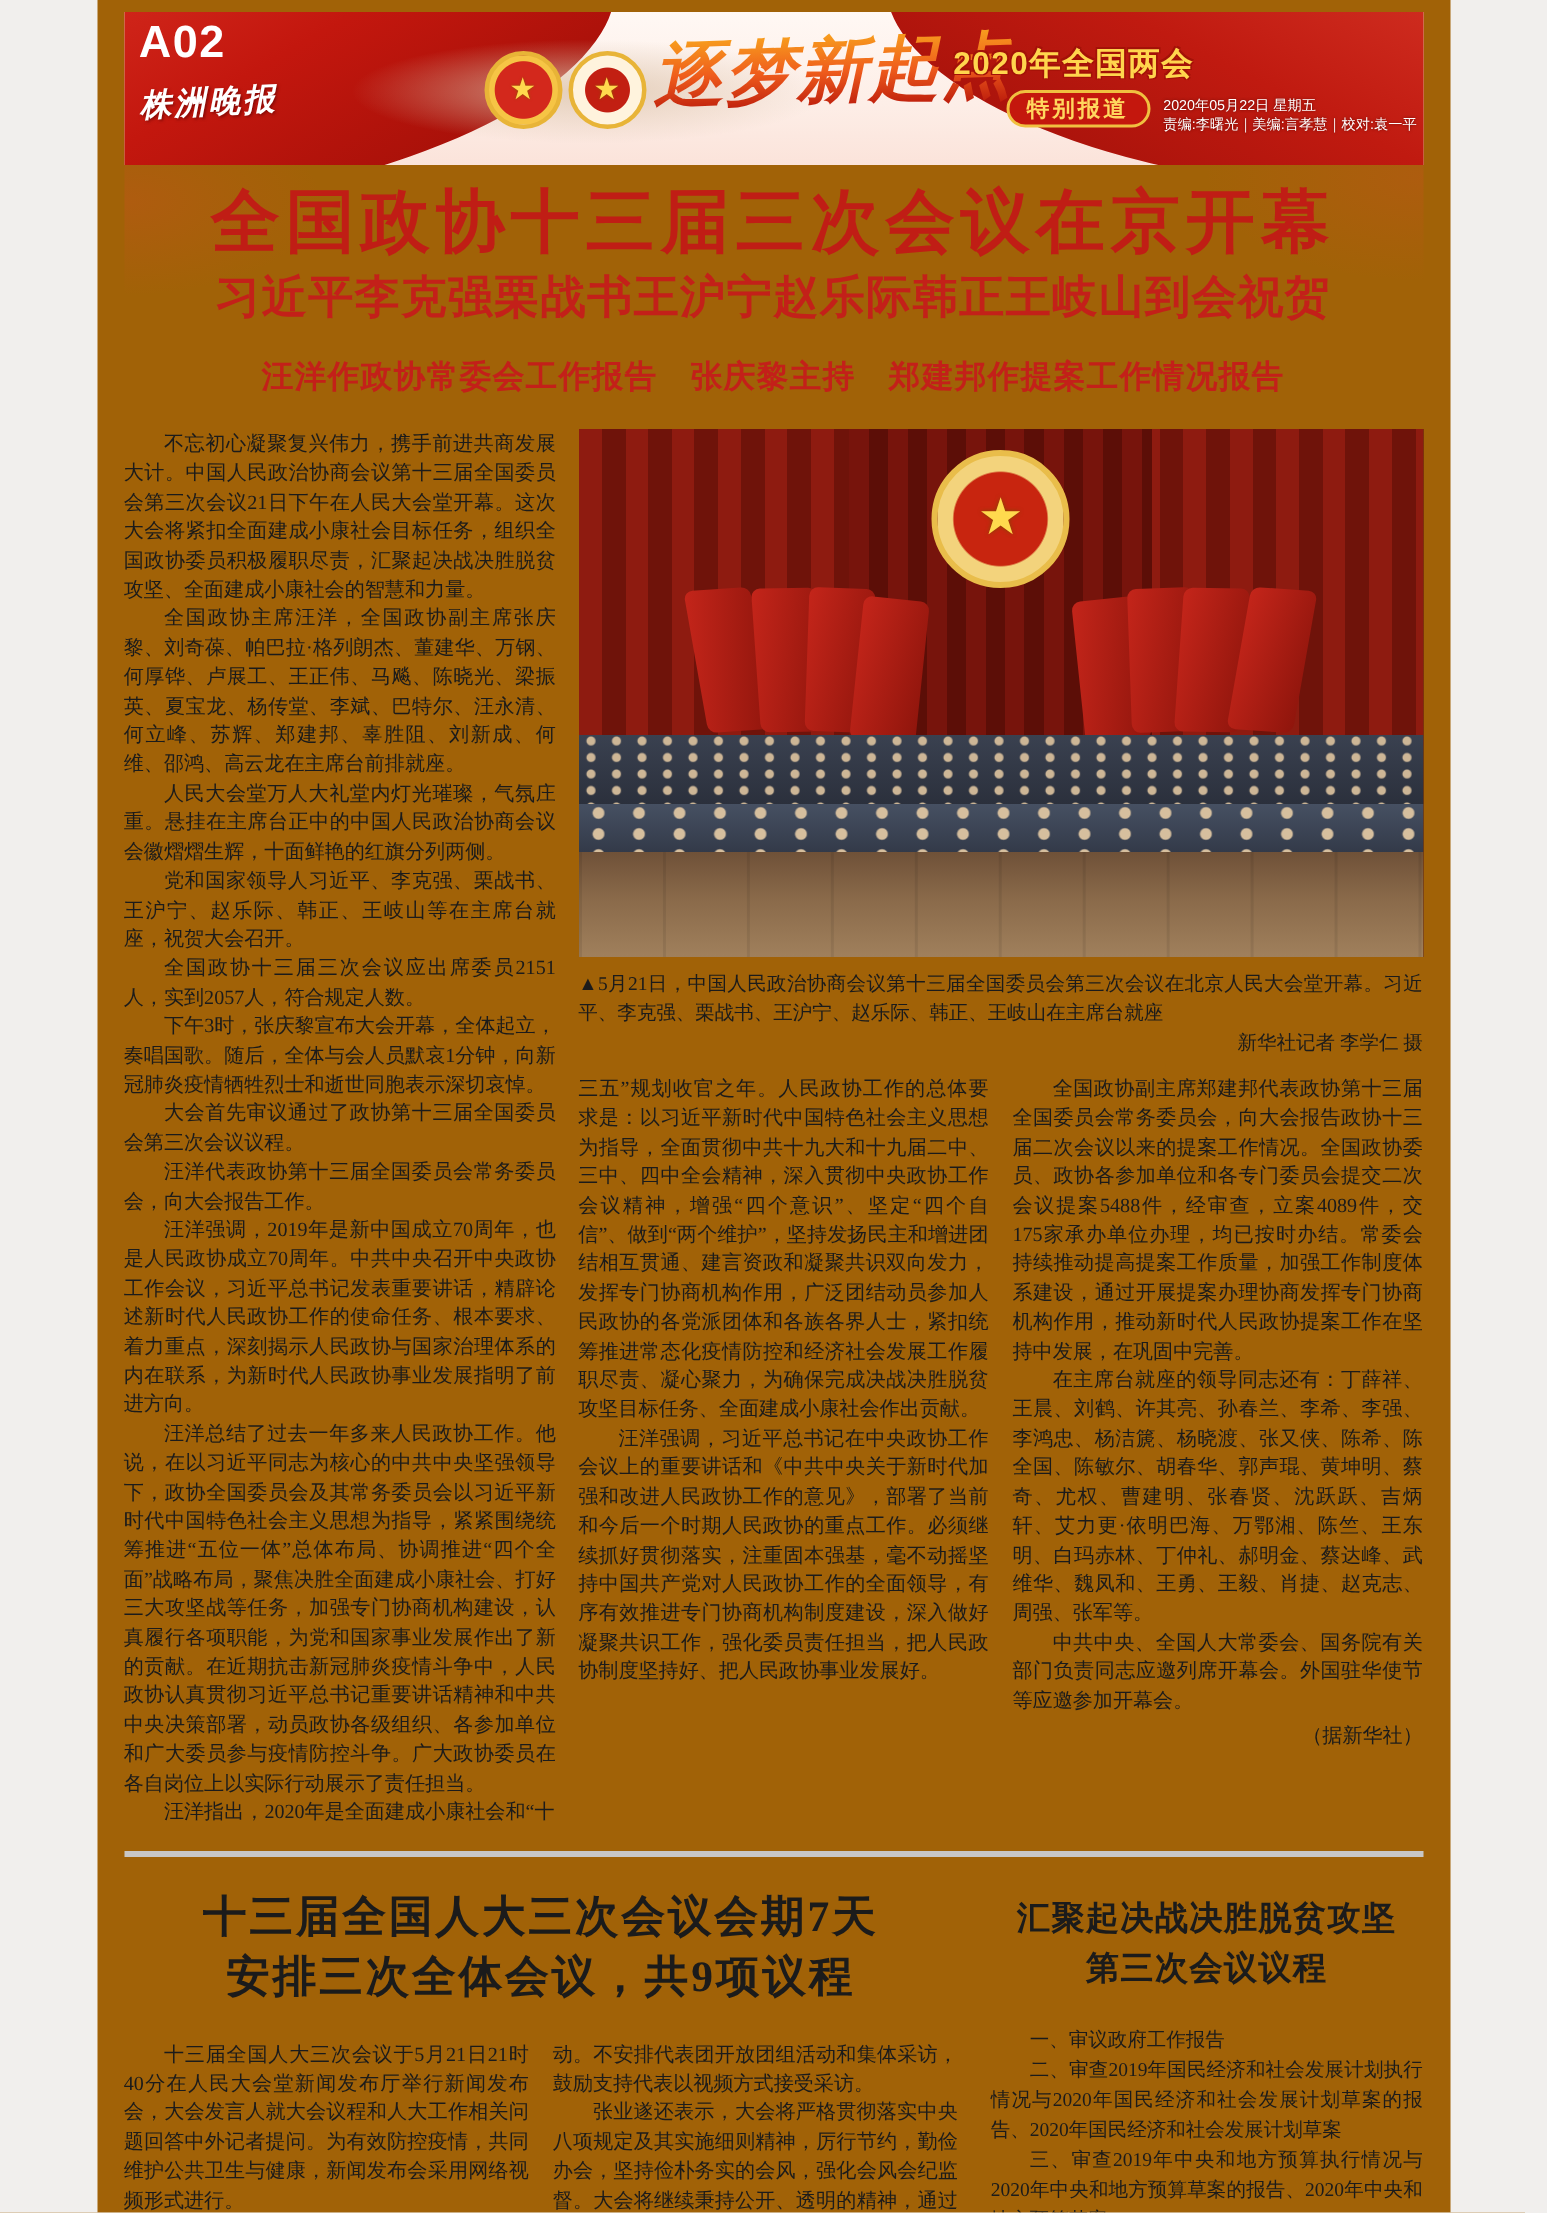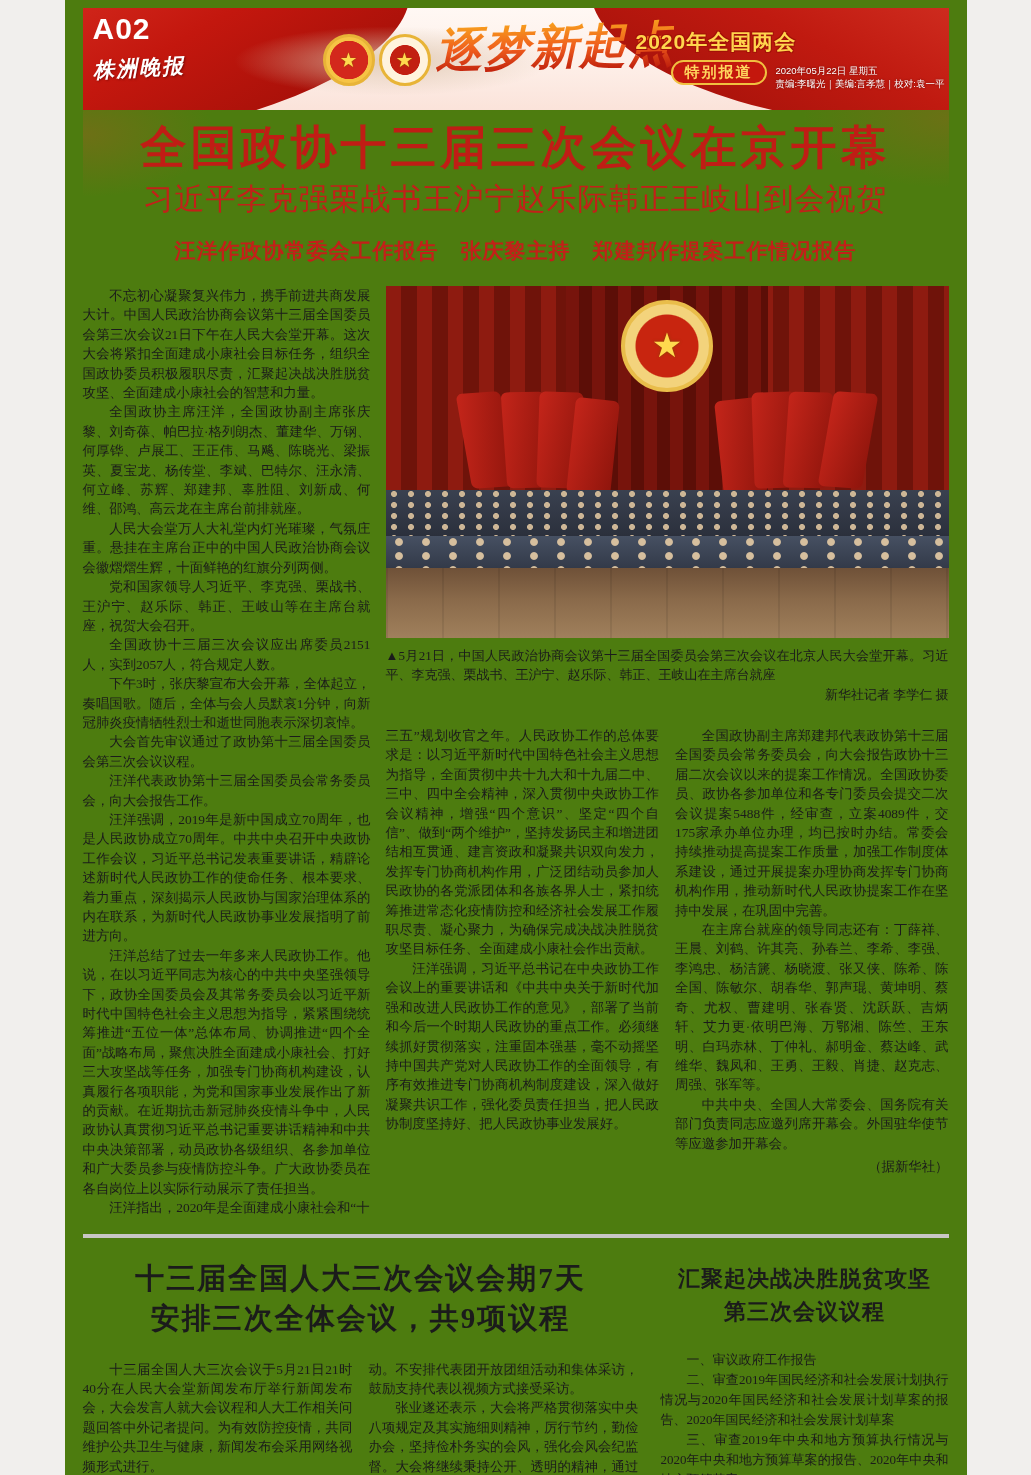--- a/index.html
+++ b/index.html
@@ -1,16 +1,16 @@
 <!DOCTYPE html>
 <html><head>
 <meta charset="utf-8">
 <style>
   html,body{margin:0;padding:0;background:#f1efed;}
-  .page{position:relative;width:902px;height:1475px;background:#4d7c0f;margin:0 auto;overflow:hidden;
+  .page{position:relative;width:902px;height:1475px;background:#a16207;margin:0 auto;overflow:hidden;
         font-family:"Liberation Serif","DejaVu Serif",serif;color:#1b1b1b;}
   .inner{position:relative;width:866px;margin:0 auto;}
 
   
   .banner{position:relative;height:102px;margin-top:8px;overflow:hidden;
           background:linear-gradient(180deg,#fff8f4 0%,#fdeee7 60%,#fbe3da 100%);}
   .swoosh{position:absolute;border-radius:50%;z-index:1;}
   .swoosh-left{left:-170px;top:-78px;width:500px;height:200px;transform:rotate(-10deg);
           background:linear-gradient(160deg,#e2392a 0%,#c3170e 55%,#9d0e07 100%);}
   .swoosh-right{right:-160px;top:-96px;width:520px;height:210px;transform:rotate(7deg);
@@ -42,21 +42,21 @@
           background:#c4170d;border:2px solid #f0c040;border-radius:14px;padding:1px 12px;letter-spacing:2px;}
   .date-block{position:absolute;right:4px;top:56px;z-index:3;text-align:left;color:#fff;
           font-family:"Liberation Sans",sans-serif;font-size:9.5px;line-height:13px;
           text-shadow:0 0 2px rgba(80,0,0,.8);}
 
   
   .headlines{text-align:center;padding:10px 0 6px;
      background:radial-gradient(ellipse 190px 90px at 0% 15%,rgba(224,70,45,.22),transparent 70%),
                 radial-gradient(ellipse 210px 100px at 100% 5%,rgba(224,70,45,.20),transparent 70%);}
   .main-headline{font-size:46px;font-weight:bold;color:#c01d15;letter-spacing:4px;line-height:56px;}
-  .sub-headline{font-size:30px;font-weight:normal;color:#c32019;letter-spacing:1px;line-height:42px;margin-top:2px;}
+  .sub-headline{font-size:30px;font-weight:bold;color:#c32019;letter-spacing:1px;line-height:42px;margin-top:2px;}
   .deck{font-size:21px;font-weight:bold;color:#c32019;letter-spacing:1px;line-height:30px;margin-top:16px;}
 
   
   .lead-grid{display:grid;grid-template-columns:288px 1fr;column-gap:15px;margin-top:14px;}
   .text-col{font-size:13.4px;line-height:19.4px;text-align:justify;}
   .text-col .para{text-indent:2em;margin:0;}
   .text-col .noindent{text-indent:0;}
   .source-line{text-align:right;text-indent:0;margin-top:4px;}
 
   
@@ -85,21 +85,21 @@
                   linear-gradient(#3a4150,#2b303c);}
   .ph-leaders{position:absolute;left:0;right:0;top:71%;height:9%;z-index:2;
        background:radial-gradient(circle at 13px 6px,#d6bf9e 3.4px,rgba(0,0,0,0) 4.4px) 0 0/27px 14px repeat,
                   linear-gradient(#465062,#333a49);}
   .ph-desk{position:absolute;left:0;right:0;top:80%;height:20%;z-index:2;
        background:repeating-linear-gradient(90deg,rgba(0,0,0,.08) 0 2px,rgba(0,0,0,0) 2px 56px),
                   linear-gradient(180deg,#6f5138 0%,#8a6a4a 45%,#a0805c 100%);}
 
   .caption-wrap{margin-top:8px;font-size:13px;line-height:19px;text-align:justify;}
   .credit{text-align:right;margin-top:1px;}
-  .lead-cols{display:grid;grid-template-columns:1fr 1fr;column-gap:16px;margin-top:22px;}
+  .lead-cols{display:grid;grid-template-columns:1fr 1fr;column-gap:16px;margin-top:12px;}
 
   
   .hrule{height:4px;background:#c9c7c5;margin:16px 0 14px;}
 
   
   .bottom-grid{display:grid;grid-template-columns:556px 288px;column-gap:22px;}
   .npc-title{text-align:center;font-size:29px;font-weight:bold;letter-spacing:2px;line-height:40px;margin:6px 0 22px;}
   .npc-cols{display:grid;grid-template-columns:1fr 1fr;column-gap:16px;}
   .agenda-title{text-align:center;font-size:22px;font-weight:bold;letter-spacing:1px;line-height:33px;margin-top:10px;}
   .agenda-body{margin-top:22px;font-size:13px;line-height:20px;text-align:justify;}

